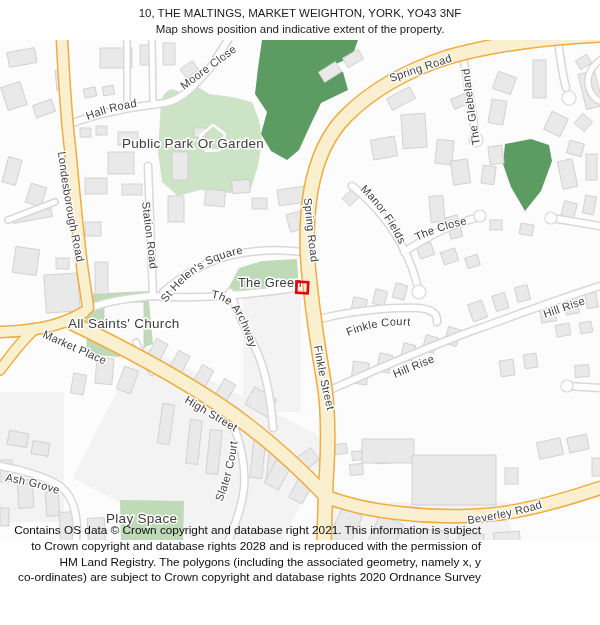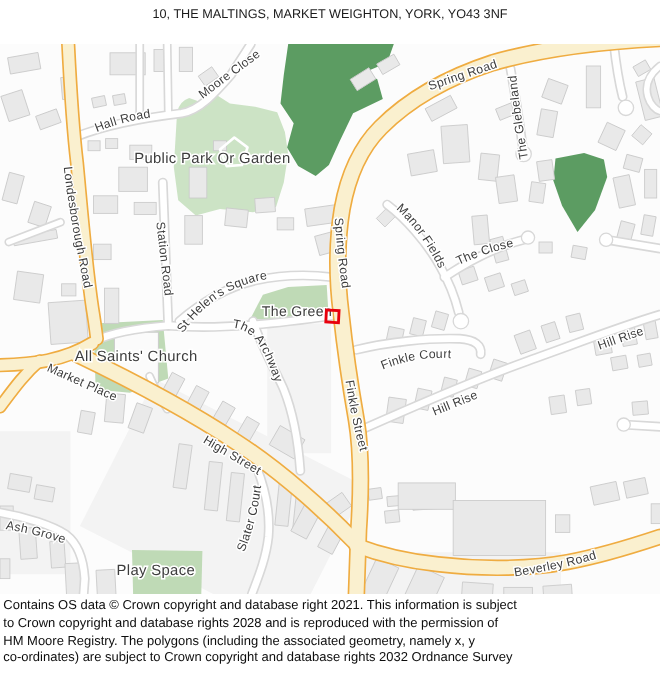--- a/index.html
+++ b/index.html
@@ -1,22 +1,22 @@
 <!DOCTYPE html>
 <html style="--c-bg: #FCFCFC; --c-major-fil: #FAF0CF; --c-major-cas: #EFAC41; --c-minor-fil: #FFFFFF; --c-minor-cas: #D8D8D8; --c-bld: #E9E9E9; --c-bld-st: #CBCBCB; --c-parcel: #F3F3F3; --c-grn-l: #CCE3C5; --c-grn-m: #BFDAB6; --c-grn-d: #5C9C62; --c-lbl: #3D3D3D; --c-marker: #E8000D;"><head>
 <meta charset="utf-8">
 <style>
   html,body{margin:0;padding:0;background:#ffffff;}
   .page{position:relative;width:600px;height:625px;background:#ffffff;overflow:hidden;
         font-family:"Liberation Sans",sans-serif;}
   .header{position:absolute;top:0;left:0;width:600px;height:40px;text-align:center;
           font-size:11.5px;color:#1b1b1b;line-height:16px;padding-top:5px;box-sizing:border-box;}
   .map-wrap{position:absolute;top:40px;left:0;width:600px;height:500px;}
-  .footer{position:absolute;top:541px;left:0;width:484px;font-size:11.8px;color:#0d0d0d;
-          line-height:15.8px;padding:2px 3px;box-sizing:border-box;text-align:left;}
+  .footer{position:absolute;top:521px;left:0;width:484px;font-size:11.8px;color:#0d0d0d;
+          line-height:15.8px;padding:2px 3px;box-sizing:border-box;text-align:right;}
   svg{display:block}
   .cas-minor{fill:none;stroke:var(--c-minor-cas);stroke-linecap:round;stroke-linejoin:round}
   .fil-minor{fill:none;stroke:var(--c-minor-fil);stroke-linecap:round;stroke-linejoin:round}
   .cas-major{fill:none;stroke:var(--c-major-cas);stroke-linecap:round;stroke-linejoin:round}
   .fil-major{fill:none;stroke:var(--c-major-fil);stroke-linecap:round;stroke-linejoin:round}
   .bld{fill:var(--c-bld);stroke:var(--c-bld-st);stroke-width:.8}
   .bld-white{fill:#FBFBFB;stroke:var(--c-bld-st);stroke-width:.9}
   .parcel{fill:var(--c-parcel)}
   .grn-l{fill:var(--c-grn-l)} .grn-m{fill:var(--c-grn-m)} .grn-d{fill:var(--c-grn-d)}
   .bulb{fill:var(--c-minor-fil);stroke:var(--c-minor-cas);stroke-width:1.2}
@@ -27,20 +27,21 @@
   .pent{fill:none;stroke:#ffffff;stroke-width:2.4;stroke-linejoin:round}
   .marker{fill:none;stroke:var(--c-marker);stroke-width:2.6}
 </style>
 </head>
 <body>
 
 <div class="page">
 
   <div class="header">
     <div>10, THE MALTINGS, MARKET WEIGHTON, YORK, YO43 3NF</div>
+    <div>Map shows position and indicative extent of the property.</div>
   </div>
 
   <div class="map-wrap">
   <svg width="600" height="500" viewBox="0 0 600 500" xmlns="http://www.w3.org/2000/svg">
 
     <rect x="0" y="0" width="600" height="500" fill="var(--c-bg)"></rect>
 
     <g id="parcels">
       <rect class="parcel" x="95" y="345" width="215" height="150" transform="rotate(27 202 420)"></rect>
       <rect class="parcel" x="243" y="254" width="58" height="118"></rect>
@@ -304,17 +305,17 @@
       <text class="lbl-big" x="106" y="483">Play Space</text>
     </g>
 
     <rect class="marker" x="296.5" y="242" width="11.5" height="11" transform="rotate(3 302 247)"></rect>
   </svg>
   </div>
 
   <div class="footer">
     <div>Contains OS data © Crown copyright and database right 2021. This information is subject</div>
     <div>to Crown copyright and database rights 2028 and is reproduced with the permission of</div>
-    <div>HM Moore Registry. The polygons (including the associated geometry, namely x, y</div>
-    <div>co-ordinates) are subject to Crown copyright and database rights 2032 Ordnance Survey</div>
+    <div>HM Land Registry. The polygons (including the associated geometry, namely x, y</div>
+    <div>co-ordinates) are subject to Crown copyright and database rights 2020 Ordnance Survey</div>
   </div>
 
 </div>
 
 </body></html>

